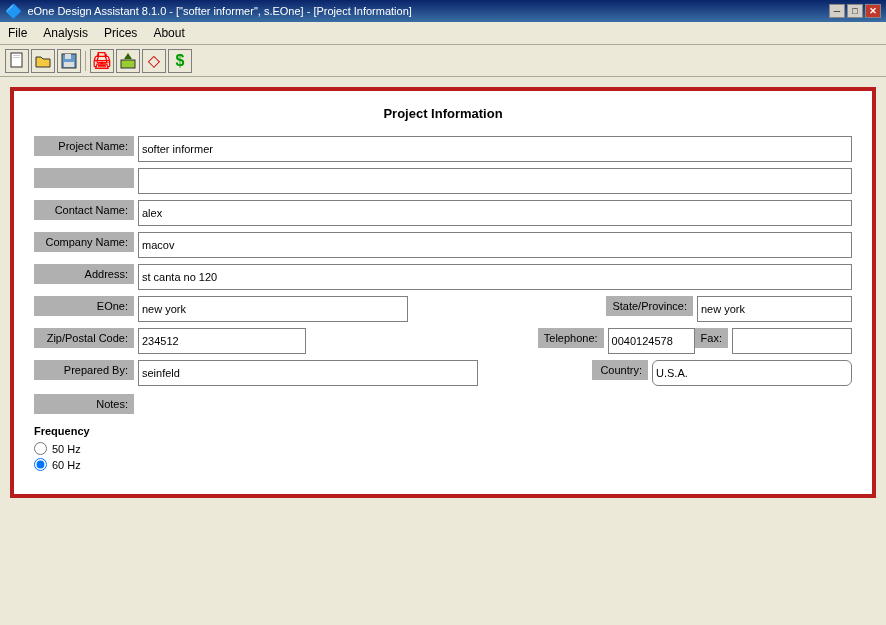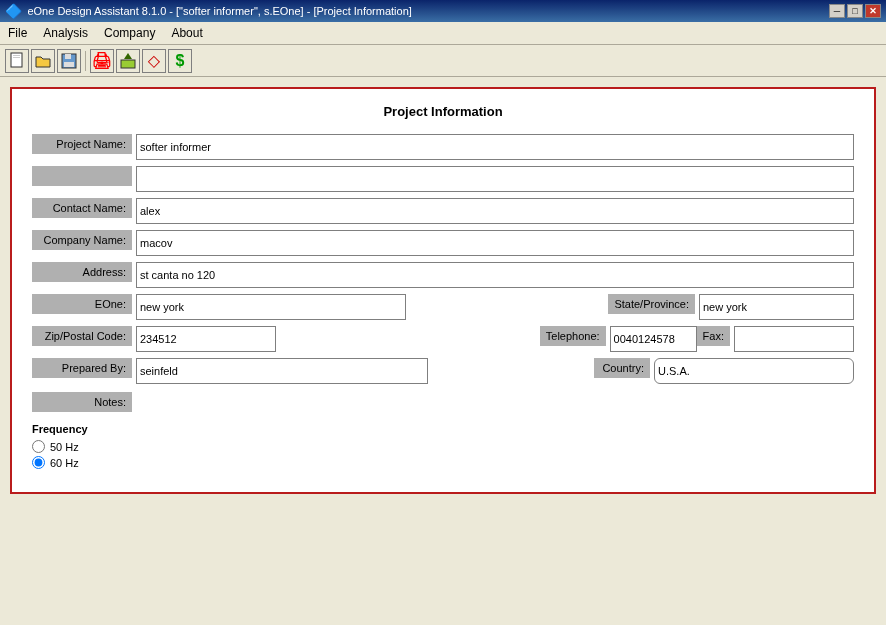--- a/index.html
+++ b/index.html
@@ -91,21 +91,21 @@
 
     
     .main-area {
       padding: 10px;
       background: #ece9d8;
     }
 
     
     .form-panel {
       background: white;
-      border: 2px solid #b91c1c;
+      border: 4px solid #b91c1c;
       padding: 15px 20px;
       margin: 0;
     }
 
     .form-title {
       text-align: center;
       font-size: 13px;
       font-weight: bold;
       color: #000;
       margin-bottom: 15px;
@@ -226,21 +226,21 @@
   <div class="title-bar-controls">
     <div class="title-btn">─</div>
     <div class="title-btn">□</div>
     <div class="title-btn close">✕</div>
   </div>
 </div>
 
 <div class="menu-bar">
   <div class="menu-item">File</div>
   <div class="menu-item">Analysis</div>
-  <div class="menu-item">Company</div>
+  <div class="menu-item">Prices</div>
   <div class="menu-item">About</div>
 </div>
 
 <div class="toolbar">
 
   <div class="tool-btn" title="New">
     <svg width="18" height="18" viewBox="0 0 18 18">
         <rect x="3" y="1" width="11" height="14" fill="white" stroke="#333" stroke-width="1"></rect>
         <rect x="5" y="3" width="7" height="1" fill="#ccc"></rect>
         <rect x="5" y="5" width="7" height="1" fill="#ccc"></rect>
@@ -309,31 +309,31 @@
     <div class="form-row">
       <div class="label-cell">EOne:</div>
       <input type="text" style="width: 270px;" value="new york">
       <div style="flex:1;"></div>
       <div class="label-cell-sm">State/Province:</div>
       <input type="text" style="width: 155px;" value="new york">
     </div>
 
     <div class="form-row">
       <div class="label-cell">Zip/Postal Code:</div>
-      <input type="text" style="width: 140px;" value="234512">
+      <input type="text" style="width: 168px;" value="234512">
       <div style="flex:1;"></div>
       <div class="label-cell-sm">Telephone:</div>
       <input type="text" style="width: 87px;" value="0040124578">
       <div class="label-cell-sm" style="min-width:32px;">Fax:</div>
       <input type="text" style="width: 120px;" value="">
     </div>
 
     <div class="form-row">
       <div class="label-cell">Prepared By:</div>
-      <input type="text" style="width: 292px;" value="seinfeld">
+      <input type="text" style="width: 340px;" value="seinfeld">
       <div style="flex:1;"></div>
       <div class="label-cell-sm" style="min-width:56px;">Country:</div>
       <input type="text" style="width: 200px; border-radius: 6px;" value="U.S.A.">
     </div>
 
     <div class="notes-section">
       <div style="display:flex; flex-direction:column; justify-content:flex-start;">
         <div class="label-cell" style="margin-top:2px;">Notes:</div>
       </div>
     </div>

